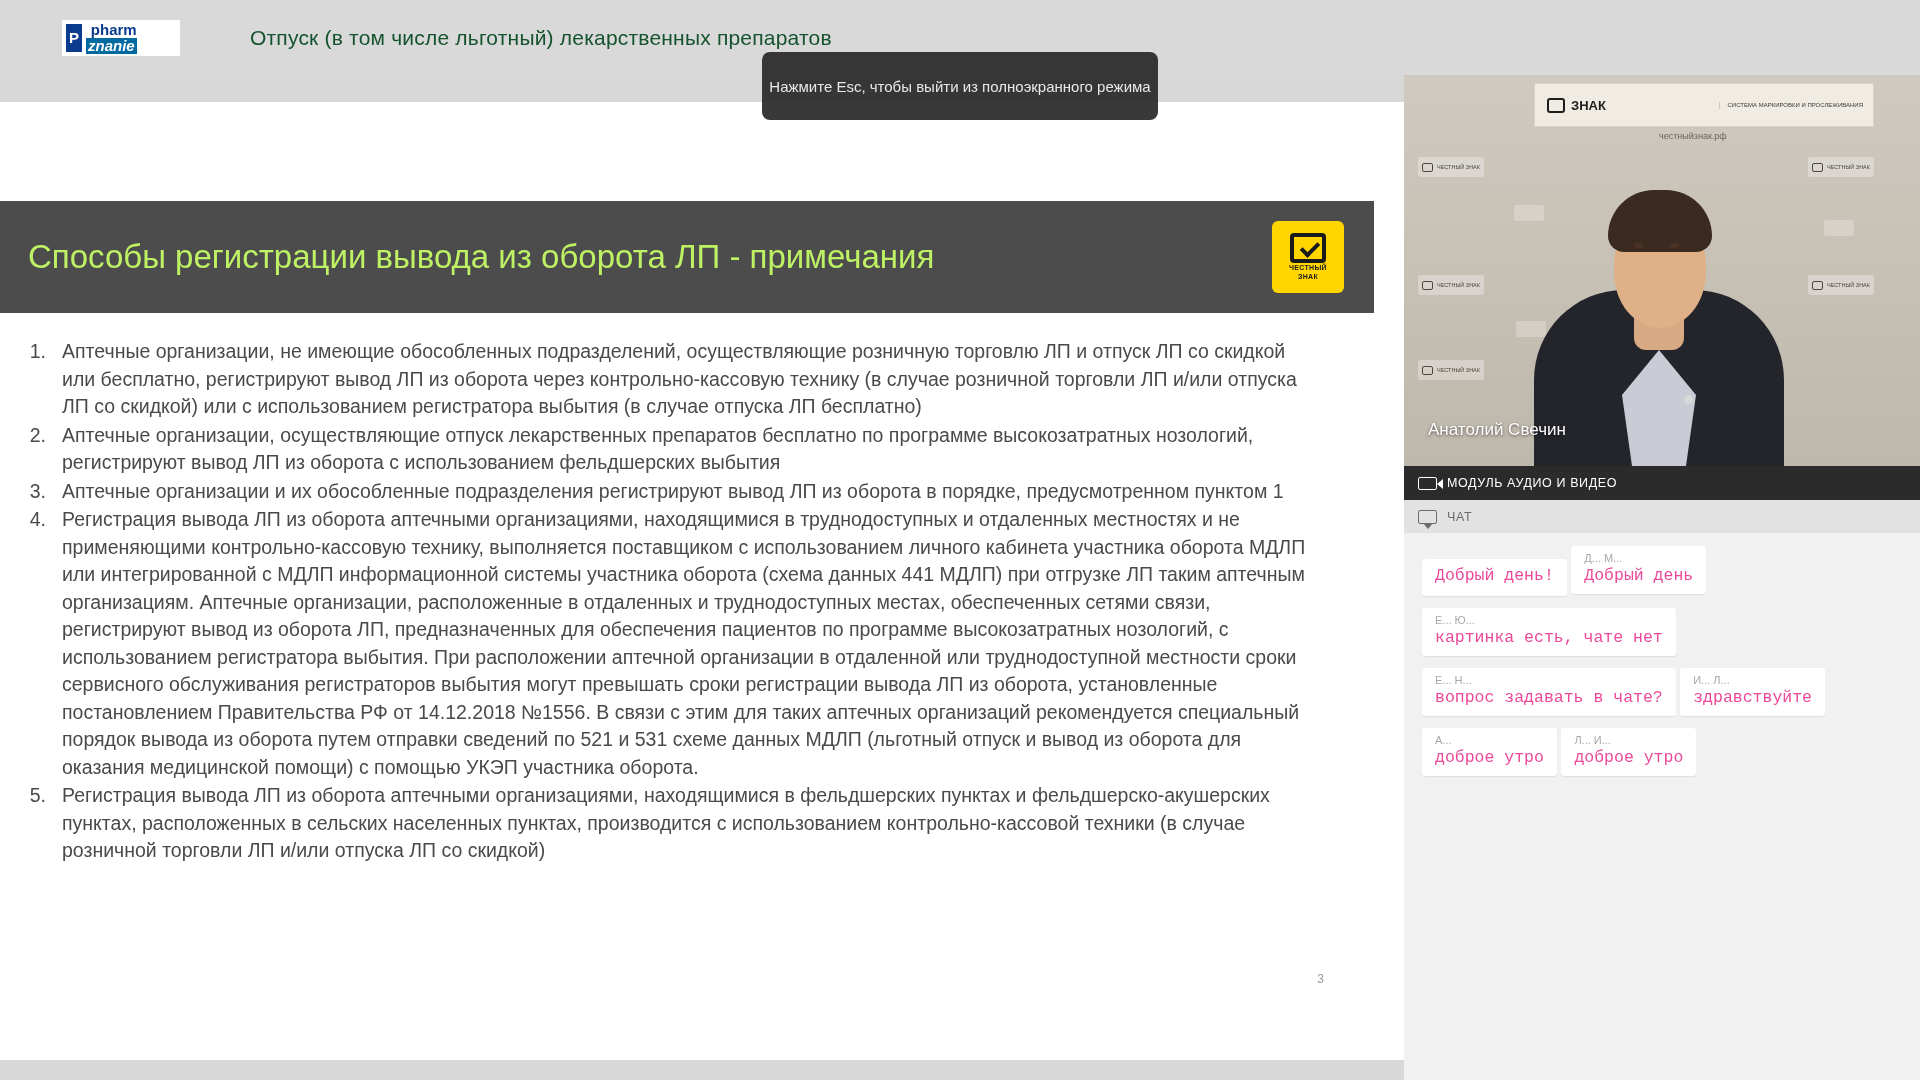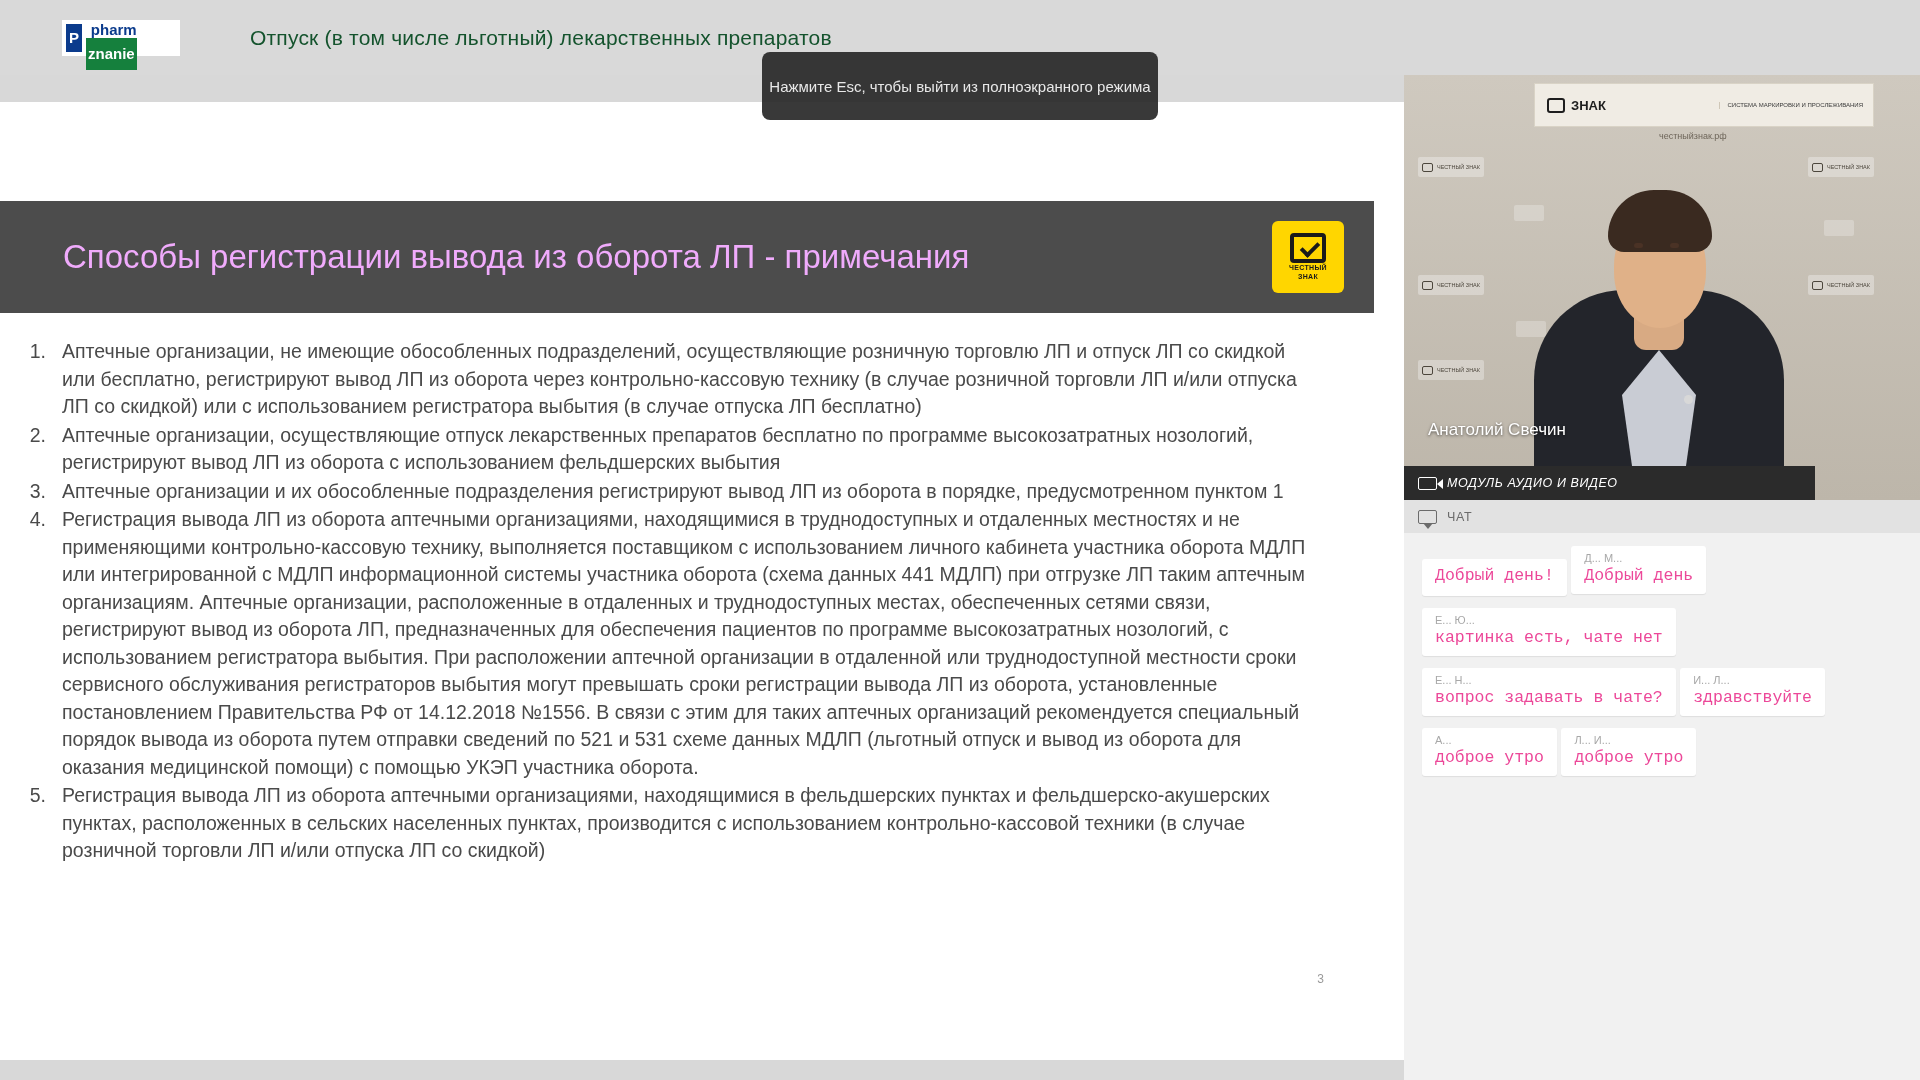--- a/index.html
+++ b/index.html
@@ -37,21 +37,21 @@
     color: #fff; font-size: 15px; font-weight: bold;
     display: flex; align-items: center; justify-content: center;
   }
   .logo-txt {
     position: absolute; left: 24px; top: 2px;
     color: #0b3b8c; font-weight: bold;
     font-size: 15px; line-height: 16px;
     text-align: right;
   }
   .logo-txt span { display: block; }
-  .logo-txt .l2 { background: #15803d; color: #fff; padding: 8px 2px; }
+  .logo-txt .l2 { background: #0369a1; color: #fff; padding: 0 2px; font-style: italic; }
   .topbar-title {
     margin-left: 70px;
     color: #14532d;
     font-size: 21px;
     letter-spacing: .2px;
   }
 
   
   .esc-toast {
     position: absolute;
@@ -78,23 +78,23 @@
     width: 1404px; height: 958px;
     background: #ffffff;
   }
   .slide-header {
     position: absolute; top: 99px; left: 0;
     width: 1374px; height: 112px;
     background: #4c4c4c;
     display: flex; align-items: center;
   }
   .slide-title {
-    color: #f0abfc;
+    color: #bef264;
     font-size: 33px;
-    margin-left: 63px;
+    margin-left: 28px;
     font-weight: 400;
   }
   .zn-badge {
     position: absolute; right: 30px; top: 20px;
     width: 72px; height: 72px;
     background: #ffd600;
     border-radius: 6px;
     display: flex; flex-direction: column;
     align-items: center; justify-content: center;
   }
@@ -252,27 +252,26 @@
   }
   .presenter-name {
     position: absolute;
     left: 24px; bottom: 60px;
     color: #ffffff;
     font-size: 17px;
     text-shadow: 0 1px 3px rgba(0,0,0,.6);
   }
   .video-footer {
     position: absolute; bottom: 0; left: 0;
-    width: 411px; height: 34px;
+    width: 516px; height: 34px;
     background: #2b2b2b;
     display: flex; align-items: center;
     color: #ffffff;
     font-size: 12.5px;
     letter-spacing: .6px;
-    font-style: italic;
   }
   .video-footer .cam-icon {
     width: 19px; height: 13px;
     border: 1.6px solid #ffffff;
     border-radius: 2px;
     margin-left: 14px; margin-right: 10px;
     position: relative;
   }
   .video-footer .cam-icon::after {
     content:"";

